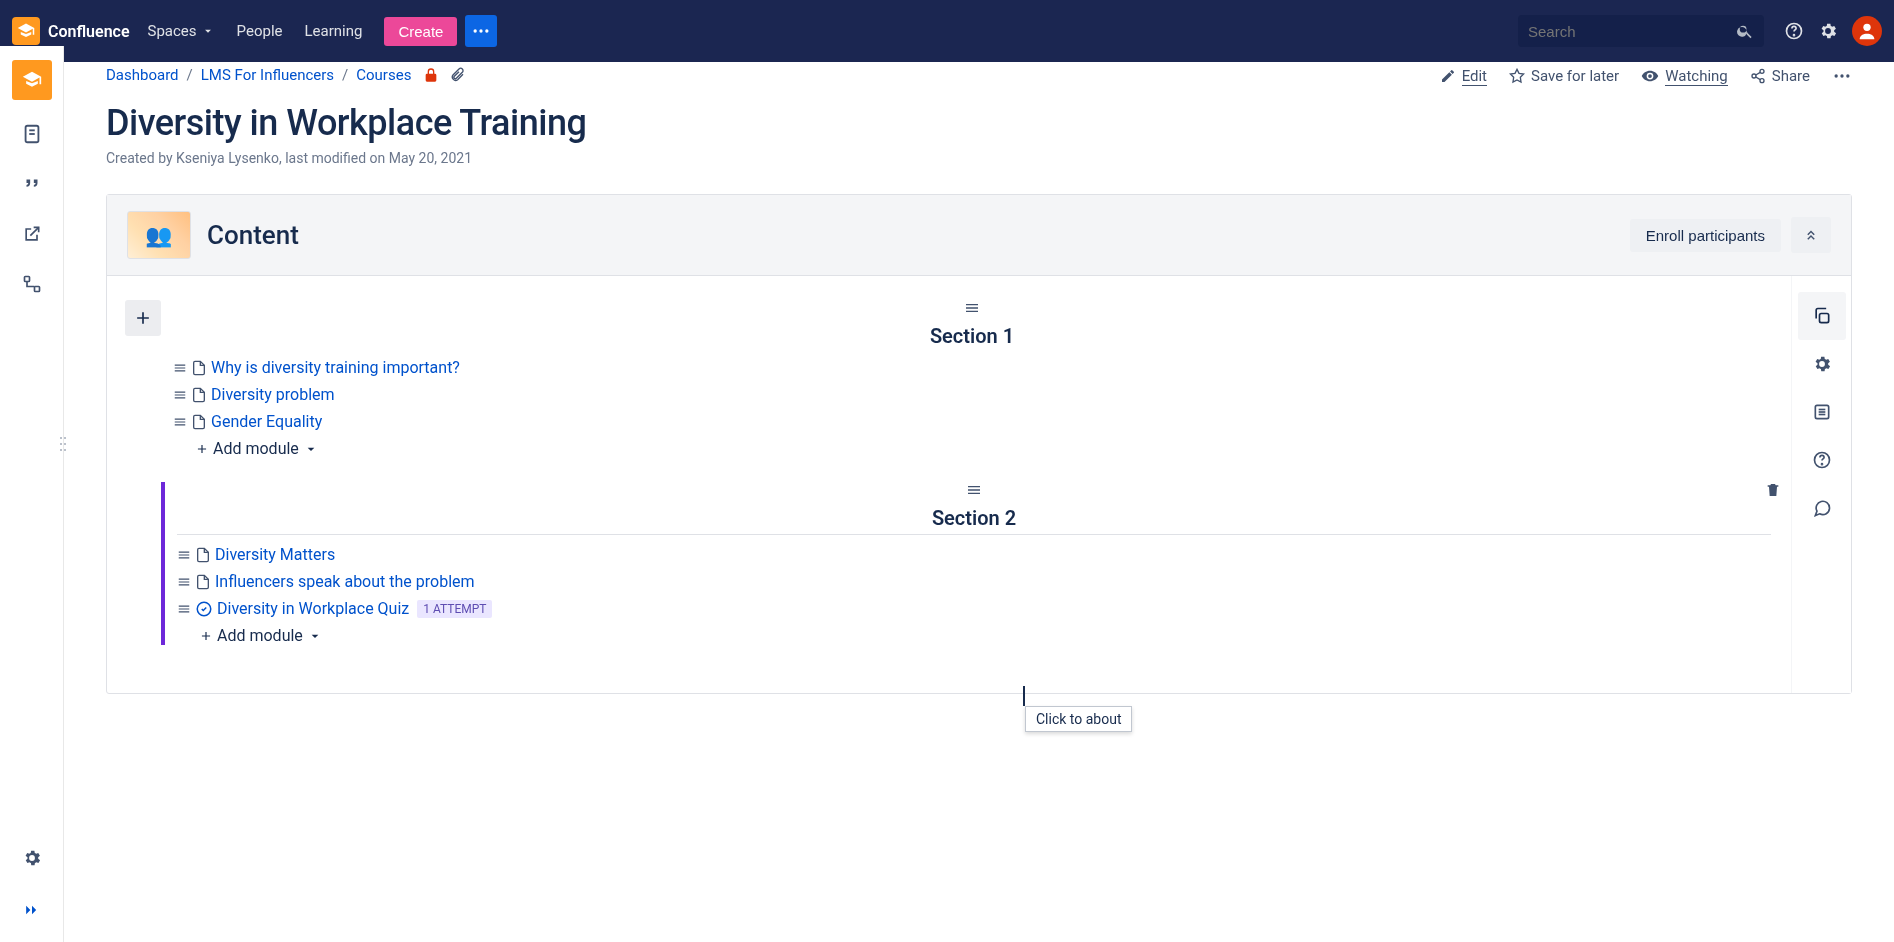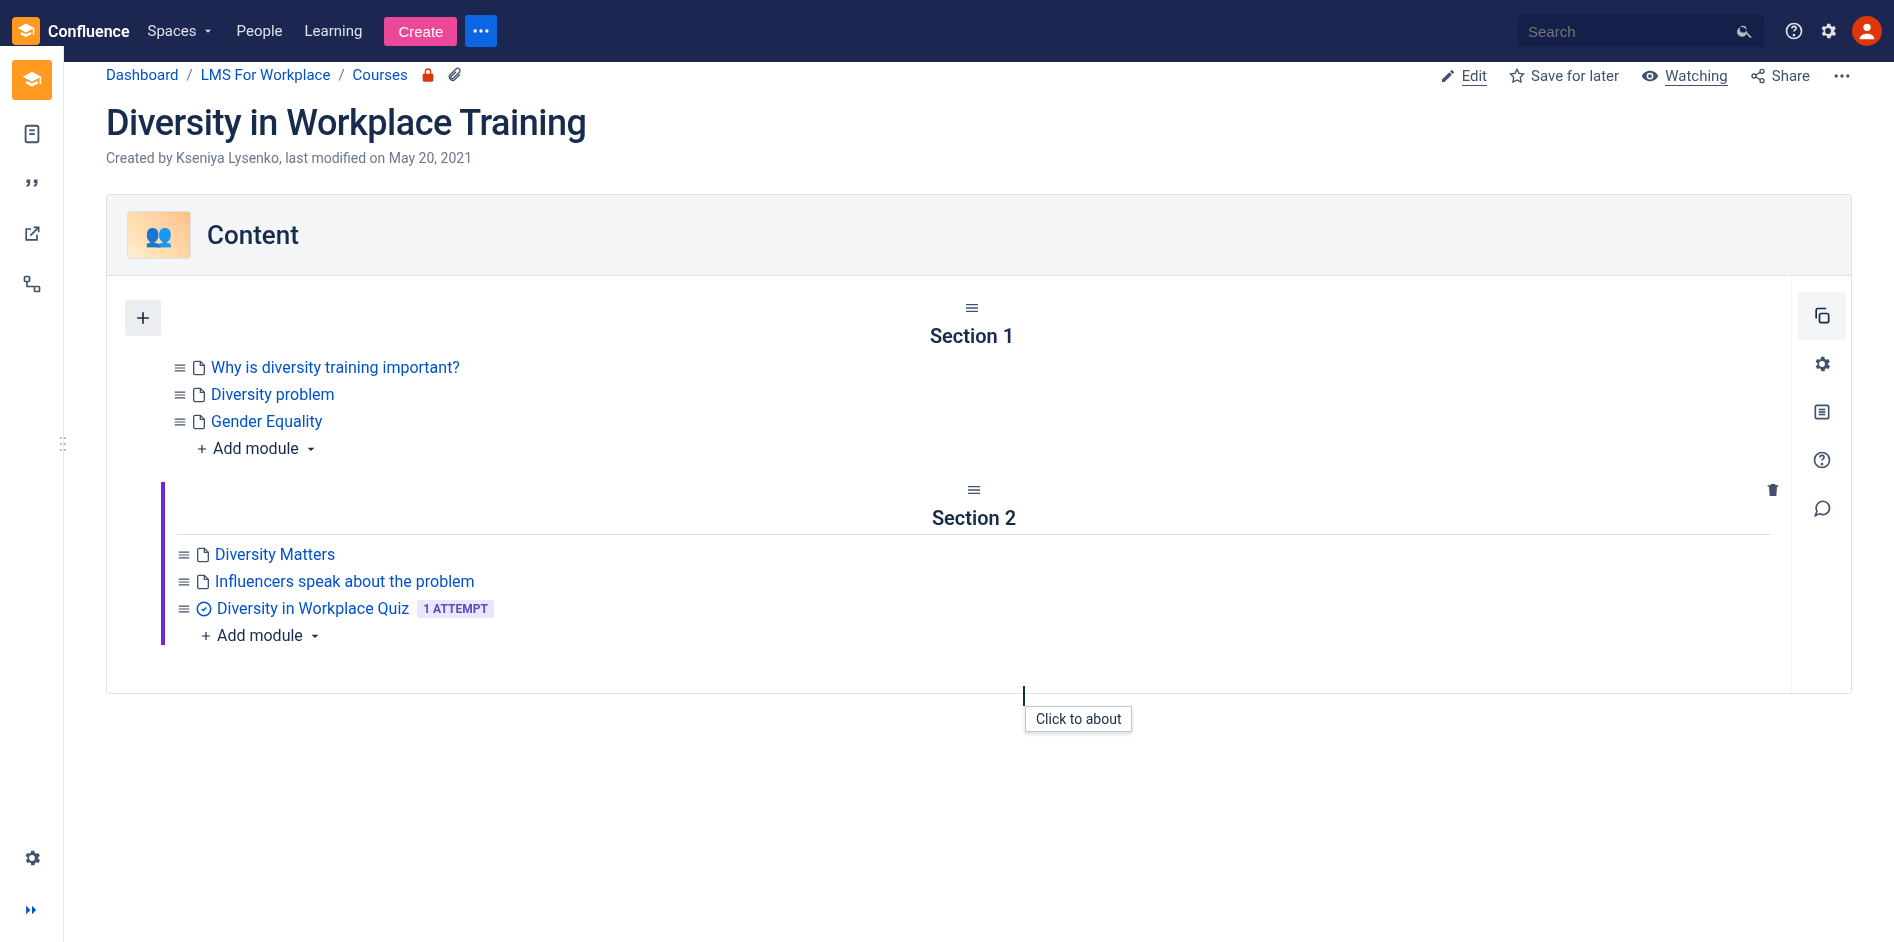--- a/index.html
+++ b/index.html
@@ -58,21 +58,21 @@
   .section-title-row { display:flex;align-items:center;gap:8px;margin-bottom:10px;position:relative;flex-direction:column; }
   .section-title-row .drag { color:#42526e;cursor:grab; }
   .section-title-row h3 { font-size:20px;font-weight:600;color:#172b4d; }
   .section.active .section-title-row { border-bottom:1px solid #dfe1e6;padding-bottom:4px; }
   .section-title-row .trash { position:absolute;right:-10px;color:#42526e;cursor:pointer; }
   .module-row { display:flex;align-items:center;gap:4px;margin-bottom:8px;font-size:16px; }
   .module-row .drag { color:#42526e;cursor:grab; }
   .module-row .mod-icon { color:#42526e; }
   .module-row .mod-icon.quiz { color:#0052cc; }
   .module-row a { color:#0052cc;text-decoration:none;cursor:pointer; }
-  .badge { background:#eae6ff;color:#5e4db2;font-size:12px;font-weight:700;padding:2px 6px;border-radius:2px;margin-left:4px; }
+  .badge { background:#eae6ff;color:#5e4db2;font-size:12px;font-weight:400;padding:2px 6px;border-radius:2px;margin-left:4px; }
   .add-module-row { margin-left:22px;margin-top:8px;display:flex;align-items:center;gap:4px;color:#172b4d;font-size:16px;cursor:pointer; }
   
   .tooltip { position:absolute;left:860px;top:224px;background:#fff;border:1px solid #c1c7d0;padding:4px 10px;font-size:14px;color:#172b4d;box-shadow:0 2px 4px rgba(0,0,0,.15); }
   .cursor { position:absolute;left:858px;top:204px;width:2px;height:20px;background:#172b4d; }
   
   
   .right-tools { width:60px;border-left:1px solid #f4f5f7;display:flex;flex-direction:column;align-items:center;padding-top:16px;background:#fff; }
   .right-tools .tool { width:48px;height:48px;display:flex;align-items:center;justify-content:center;color:#42526e;cursor:pointer;border-radius:3px; }
   .right-tools .tool.active { background:#f4f5f7;color:#172b4d; }
   
@@ -182,21 +182,21 @@
     <svg width="20" height="20" viewBox="0 0 24 24" fill="#0052cc">
         <path d="M5 7l5 5-5 5zm7 0l5 5-5 5z"></path>
       </svg>
   </div>
 </div>
 
 <div class="main">
   <div class="breadcrumbs">
     <a>Dashboard</a>
     <span class="sep">/</span>
-    <a>LMS For Workplace</a>
+    <a>LMS For Influencers</a>
     <span class="sep">/</span>
     <a>Courses</a>
     <span class="lock">
       <svg width="16" height="16" viewBox="0 0 24 24" fill="currentColor">
           <path d="M12 2a5 5 0 0 0-5 5v3H6a2 2 0 0 0-2 2v8a2 2 0 0 0 2 2h12a2 2 0 0 0 2-2v-8a2 2 0 0 0-2-2h-1V7a5 5 0 0 0-5-5zm-3 5a3 3 0 0 1 6 0v3H9z"></path>
         </svg>
     </span>
     <span class="attach">
       <svg width="16" height="16" viewBox="0 0 24 24" fill="none" stroke="currentColor" stroke-width="2">
           <path d="M21 11l-8 8a5 5 0 0 1-7-7l9-9a3.5 3.5 0 0 1 5 5l-9 9a2 2 0 0 1-3-3l7-7"></path>
@@ -242,20 +242,28 @@
     </span>
   </div>
 
   <h1 class="page-title">Diversity in Workplace Training</h1>
   <div class="byline">Created by Kseniya Lysenko, last modified on May 20, 2021</div>
 
   <div class="content-panel">
     <div class="content-header">
       <div class="thumb">👥</div>
       <h2>Content</h2>
+      <div class="right">
+        <button class="enroll-btn">Enroll participants</button>
+        <button class="collapse-btn">
+          <svg width="18" height="18" viewBox="0 0 24 24" fill="currentColor">
+              <path d="M7 17l5-5 5 5-1.4 1.4L12 14.8l-3.6 3.6zM7 11l5-5 5 5-1.4 1.4L12 8.8l-3.6 3.6z"></path>
+            </svg>
+        </button>
+      </div>
     </div>
 
     <div class="course-body">
       <div class="sections">
         <div class="add-section-btn">
           <svg width="20" height="20" viewBox="0 0 24 24" fill="currentColor">
               <path d="M11 5h2v6h6v2h-6v6h-2v-6H5v-2h6z"></path>
             </svg>
         </div>
 

